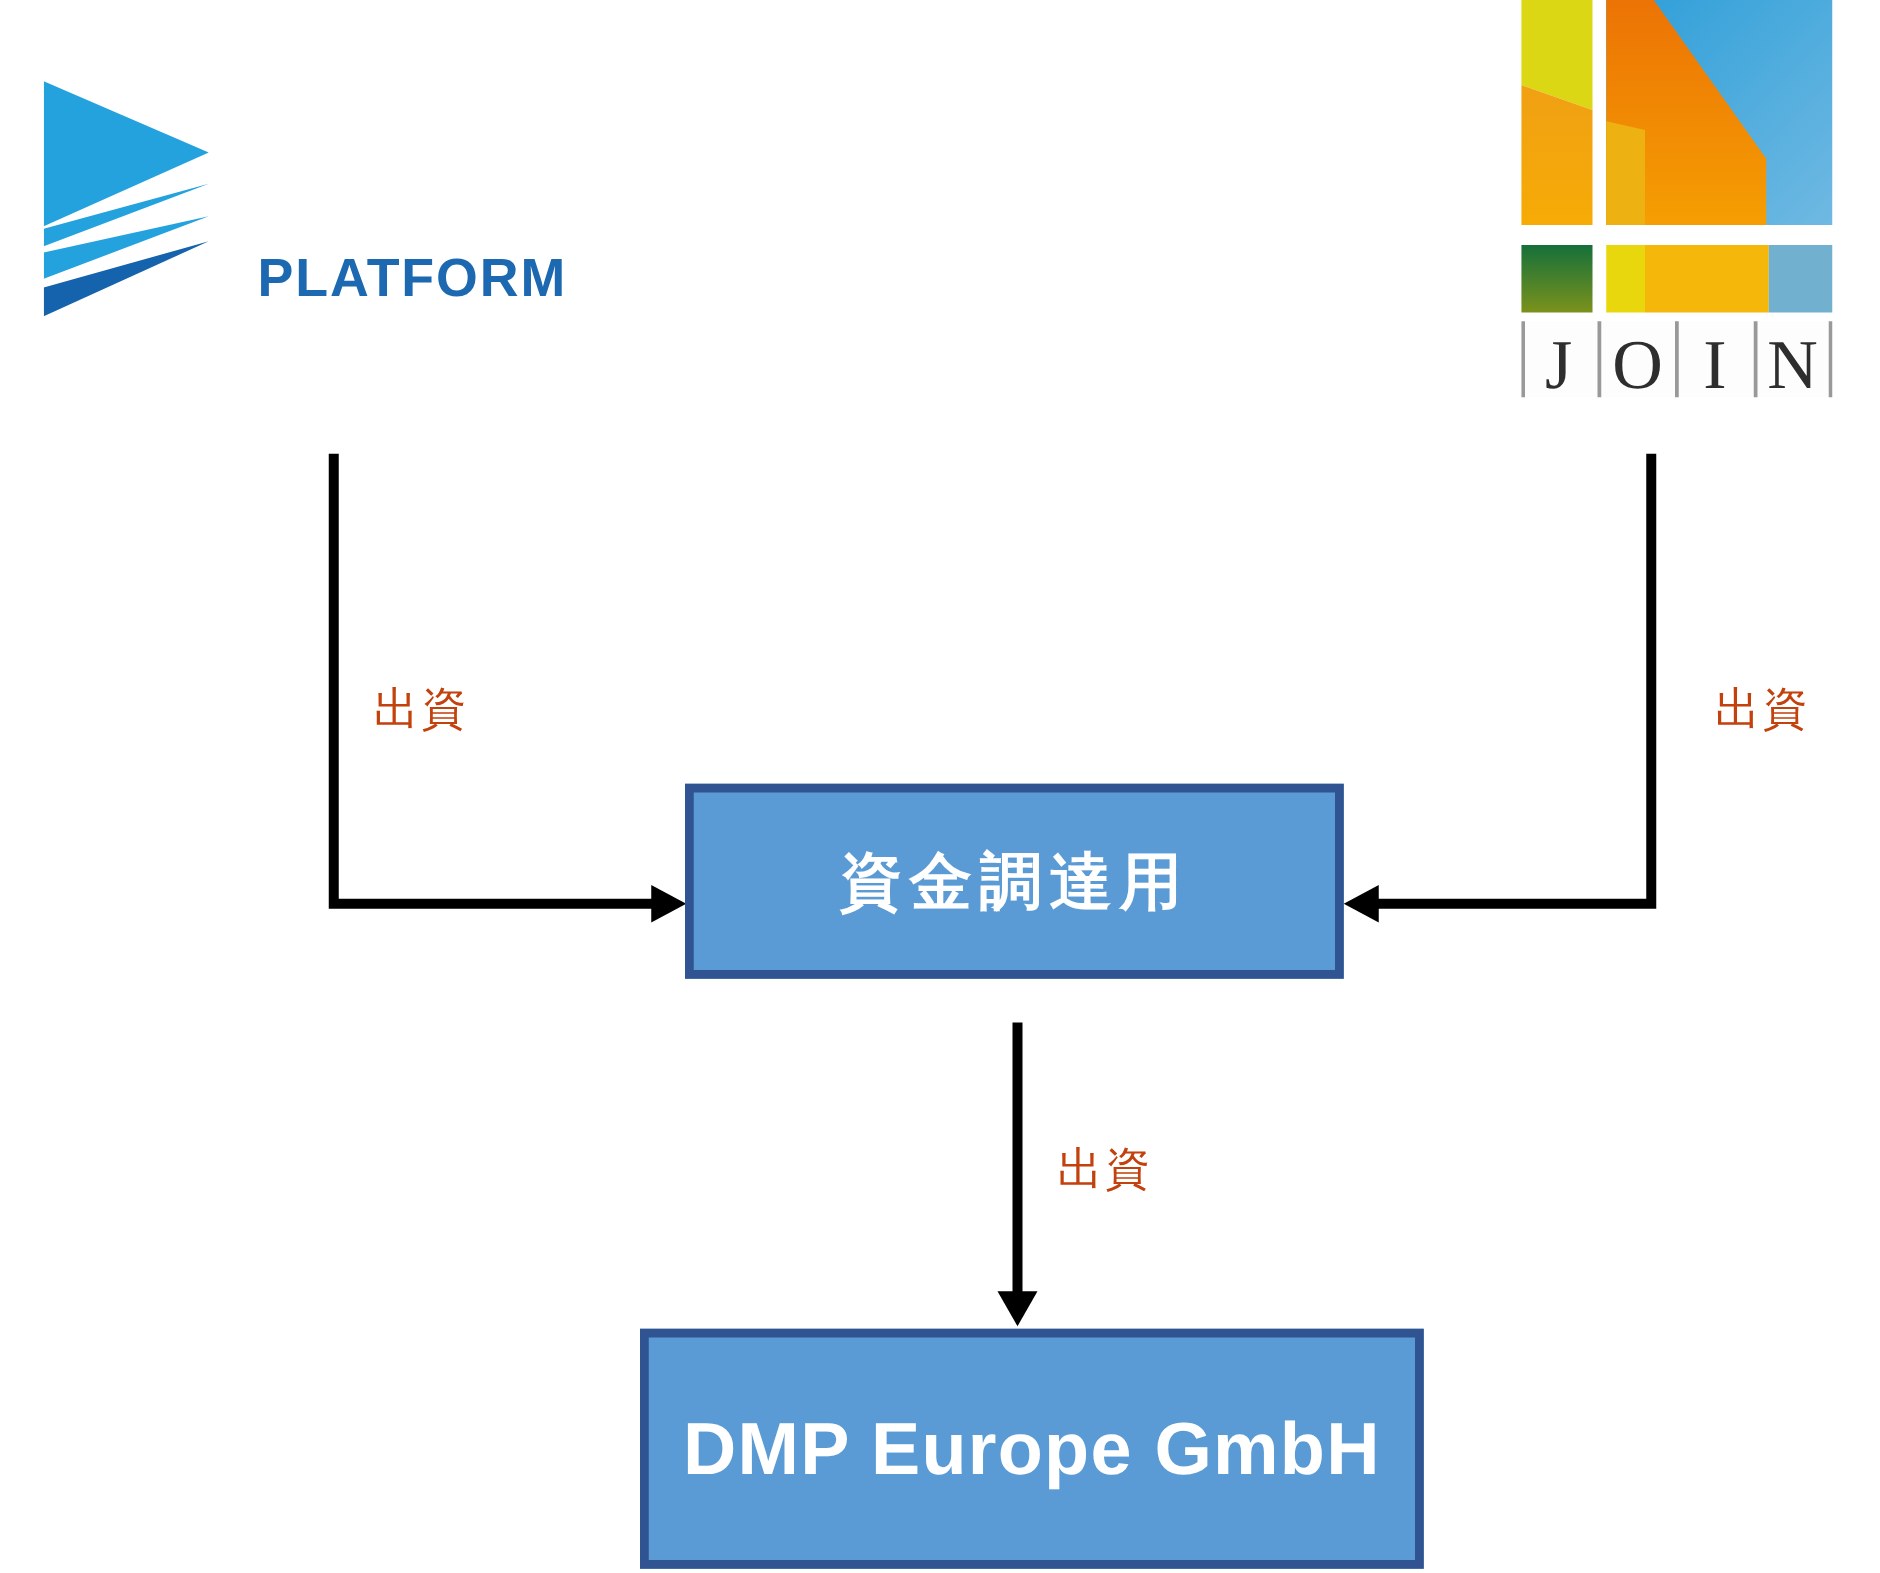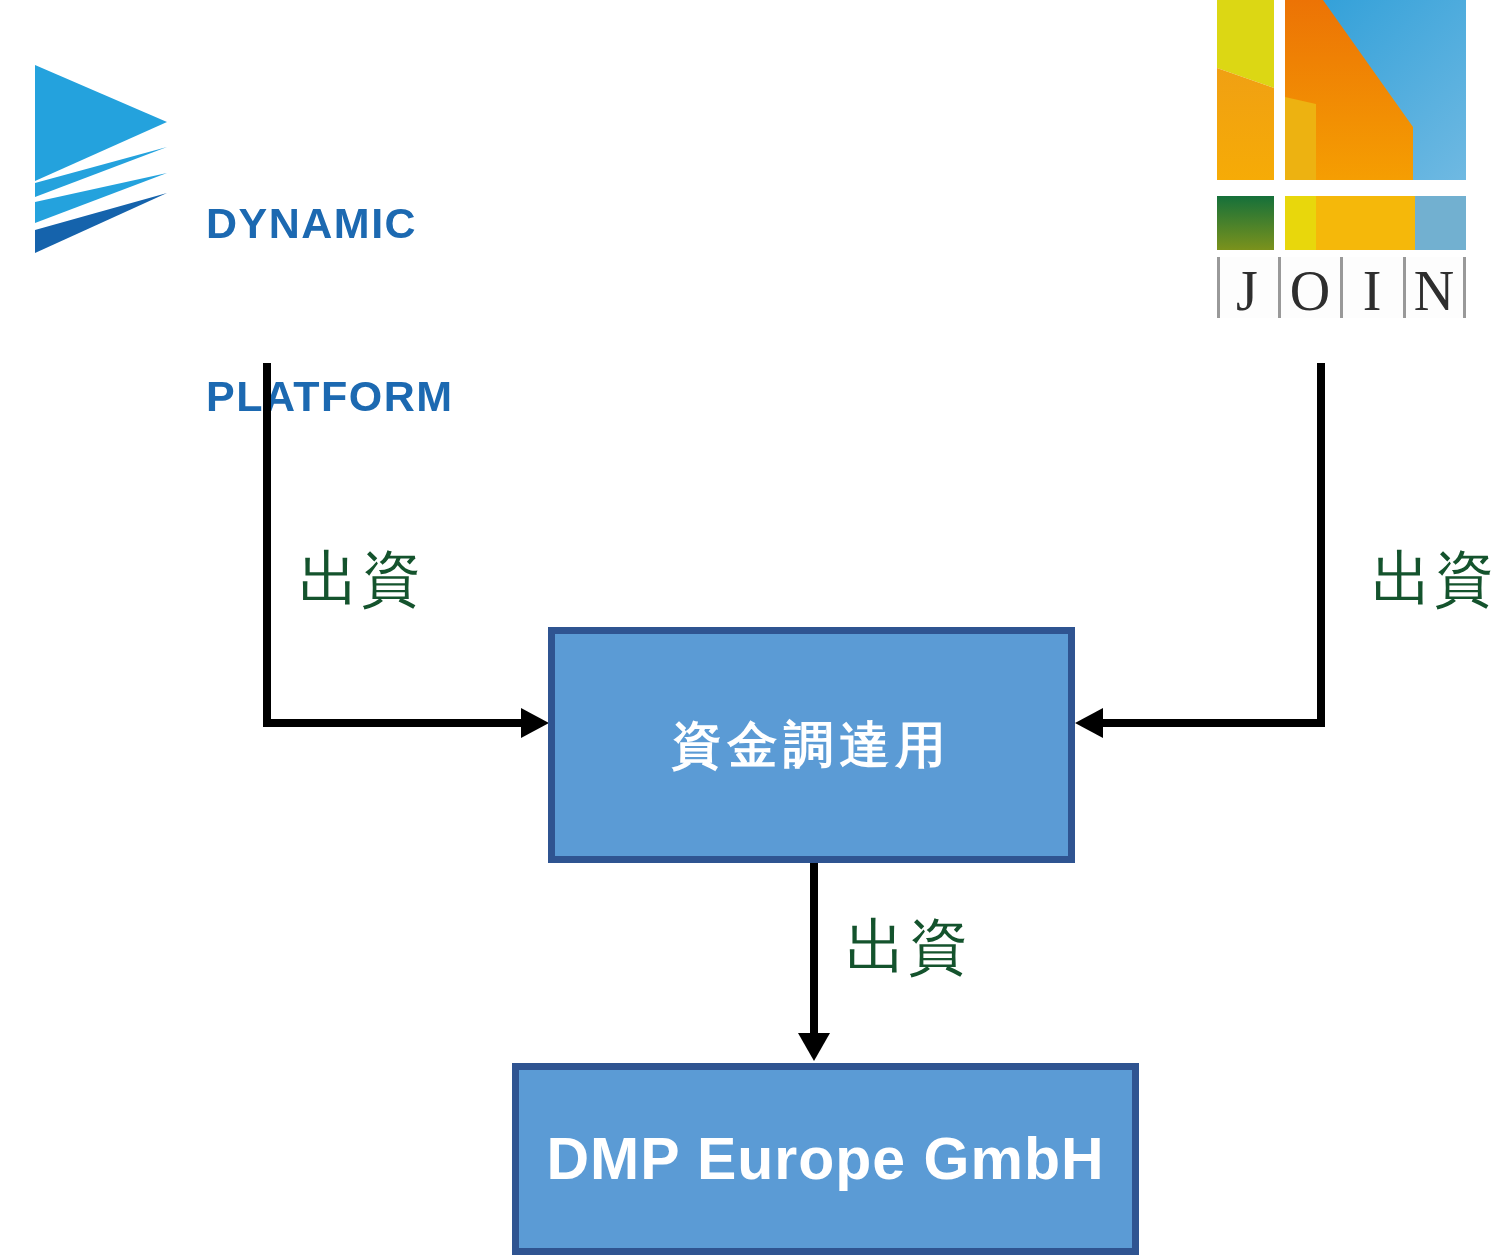--- a/index.html
+++ b/index.html
@@ -10,52 +10,51 @@
   
   #dmp-wordmark{
     left:206px;top:80px;
     color:#1c69b1;
     font-size:43px;font-weight:800;letter-spacing:1.5px;
     line-height:57.5px;white-space:pre;
   }
 
   
   .invest-label{
-    color:#14532d;font-size:60px;line-height:1;letter-spacing:2px;
+    color:#c2410c;font-size:36px;line-height:1;letter-spacing:2px;
     font-family:"Liberation Sans","DejaVu Sans",sans-serif;
   }
   #label-left{left:299px;top:549px;}
   #label-right{left:1372px;top:549px;}
   #label-bottom{left:846px;top:917px;}
 
   
   .blue-box{
     background:#5b9bd5;border:7px solid #2f5491;box-sizing:border-box;
     display:flex;align-items:center;justify-content:center;
     color:#ffffff;font-weight:bold;
   }
-  #funding-box{left:548px;top:627px;width:527px;height:236px;
+  #funding-box{left:548px;top:627px;width:527px;height:156px;
     font-size:50px;letter-spacing:6px;align-items:center;}
   #subsidiary-box{left:512px;top:1063px;width:627px;height:192px;
     font-size:59px;letter-spacing:1px;}
 
   svg text{font-family:"Liberation Serif","DejaVu Serif",serif;}
 </style>
 </head>
 <body>
 
 <div class="abs" style="left:0;top:0;">
   <svg class="abs" style="left:35px;top:64px;" width="132" height="190" viewBox="0 0 132 190">
     <polygon points="0,1 132,58 0,117" fill="#24a2dd"></polygon>
     <polygon points="0,119 132,83 0,133" fill="#24a2dd"></polygon>
     <polygon points="0,138 132,109 0,159" fill="#24a2dd"></polygon>
     <polygon points="0,166 132,129 0,189" fill="#1563ac"></polygon>
   </svg>
   <div id="dmp-wordmark" class="abs">
-    <div>DYNAMIC</div>
     <div>PLATFORM</div>
   </div>
 </div>
 
 <svg class="abs" style="left:1217px;top:0;" width="249" height="318" viewBox="0 0 249 318">
   <defs>
     <linearGradient id="gGreen" x1="0" y1="0" x2="0" y2="1">
       <stop offset="0" stop-color="#15703a"></stop>
         <stop offset="1" stop-color="#7b921c"></stop>
     </linearGradient>

